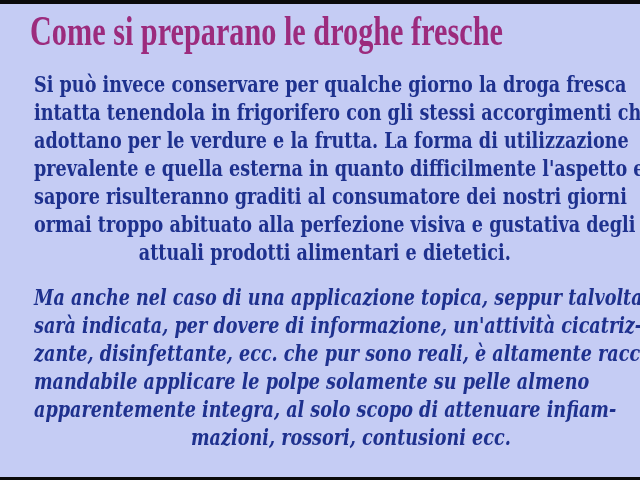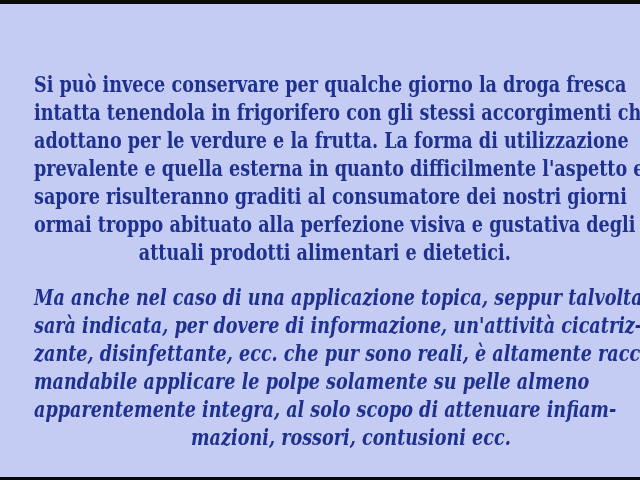--- a/index.html
+++ b/index.html
@@ -65,20 +65,24 @@
     white-space: nowrap;
     transform: scaleX(0.80);
     transform-origin: 0 50%;
   }
 </style>
 </head>
 <body>
 
 <div class="slide">
 
+  <div class="header">
+    <div class="title">Come si preparano le droghe fresche</div>
+
+  </div>
 
   <div class="body-text">
     <div class="para">
       <div class="line">Si può invece conservare per qualche giorno la droga fresca</div>
       <div class="line">intatta tenendola in frigorifero con gli stessi accorgimenti che si</div>
       <div class="line">adottano per le verdure e la frutta. La forma di utilizzazione</div>
       <div class="line">prevalente e quella esterna in quanto difficilmente l'aspetto ed il</div>
       <div class="line">sapore risulteranno graditi al consumatore dei nostri giorni</div>
       <div class="line">ormai troppo abituato alla perfezione visiva e gustativa degli</div>
       <div class="line">attuali prodotti alimentari e dietetici.</div>

